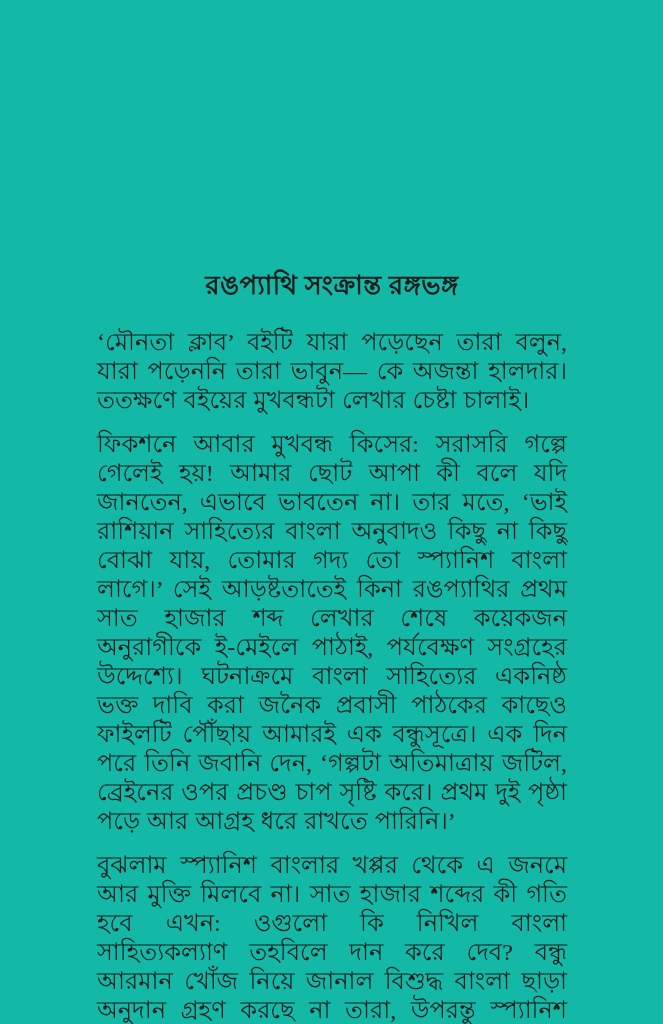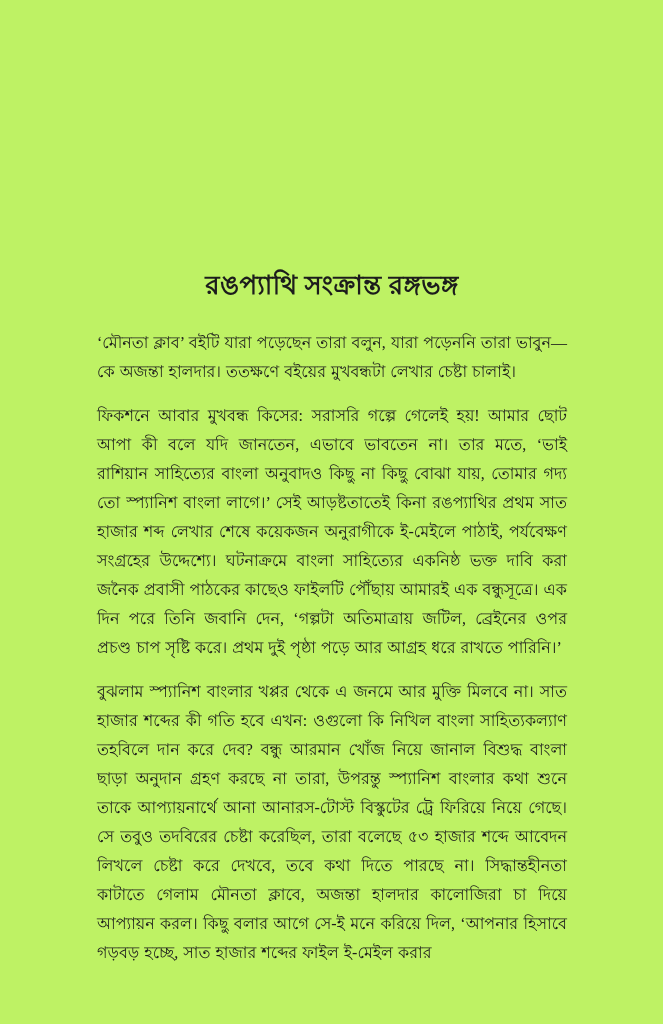--- a/index.html
+++ b/index.html
@@ -5,37 +5,37 @@
   html, body {
     margin: 0;
     padding: 0;
     background: #ffffff;
   }
   .page {
     position: relative;
     width: 663px;
     height: 1024px;
     margin: 0 auto;
-    background: #bef264;
+    background: #14b8a6;
     box-sizing: border-box;
     padding: 270px 96px 0 97px;
     font-family: "Liberation Serif", "DejaVu Serif", serif;
     color: #1c1c1c;
     overflow: hidden;
   }
   .chapter-title {
     font-size: 26px;
     font-weight: 700;
     text-align: center;
     letter-spacing: 0.5px;
     margin: 0 0 27px 0;
     line-height: 1.2;
   }
   .body-para {
-    font-size: 16px;
+    font-size: 24px;
     line-height: 29px;
     text-align: justify;
     text-justify: inter-word;
     margin: 0 0 15px 0;
     word-spacing: 1px;
   }
   .body-para:last-child {
     margin-bottom: 0;
   }
 </style>

